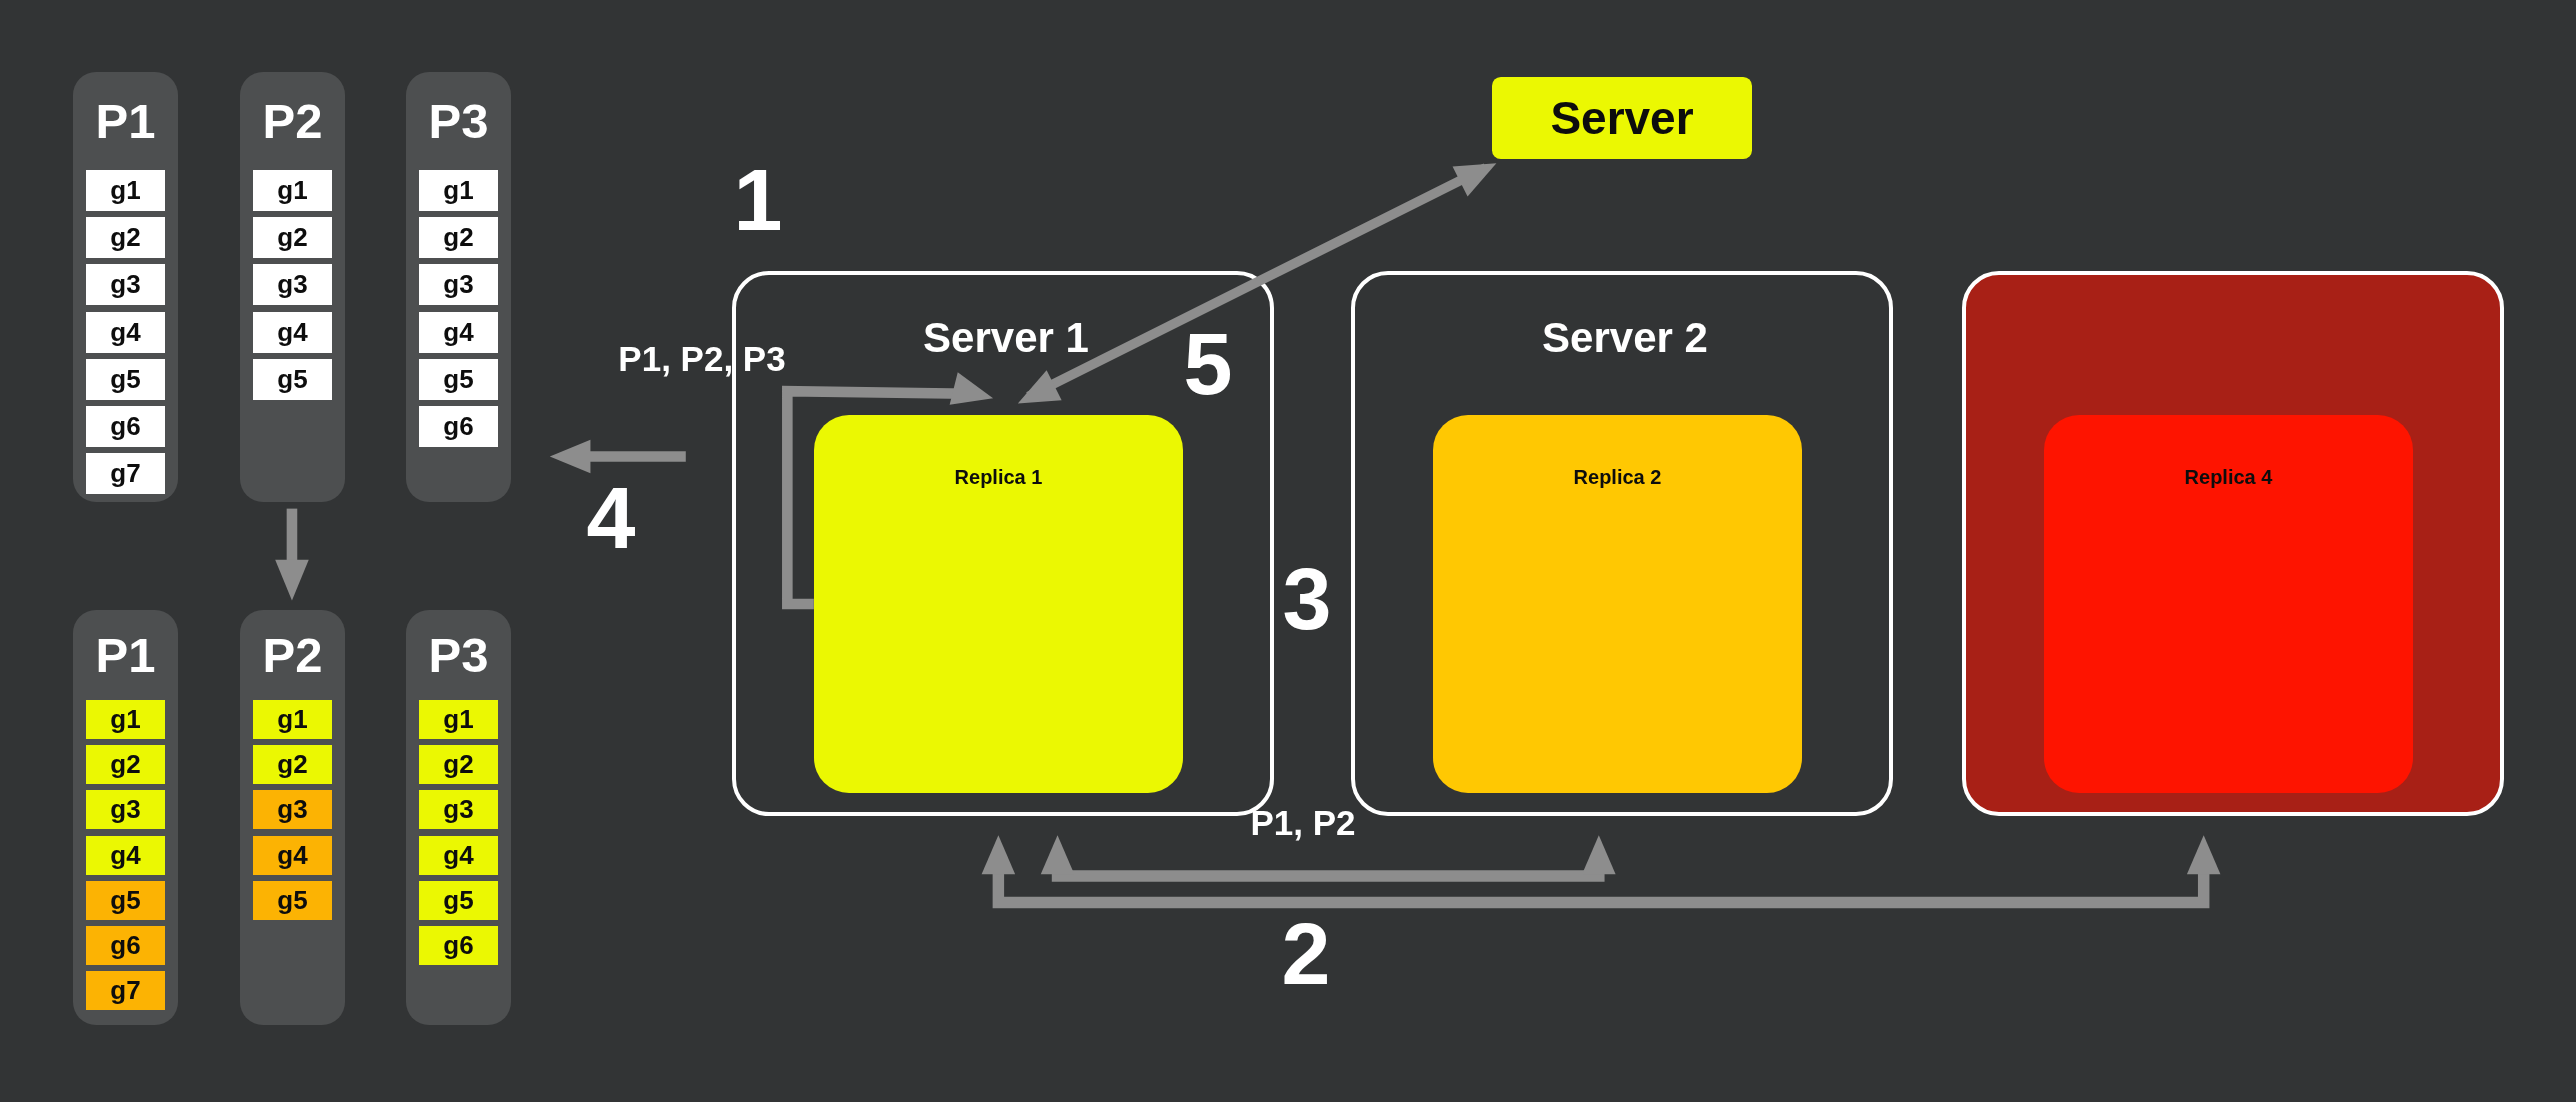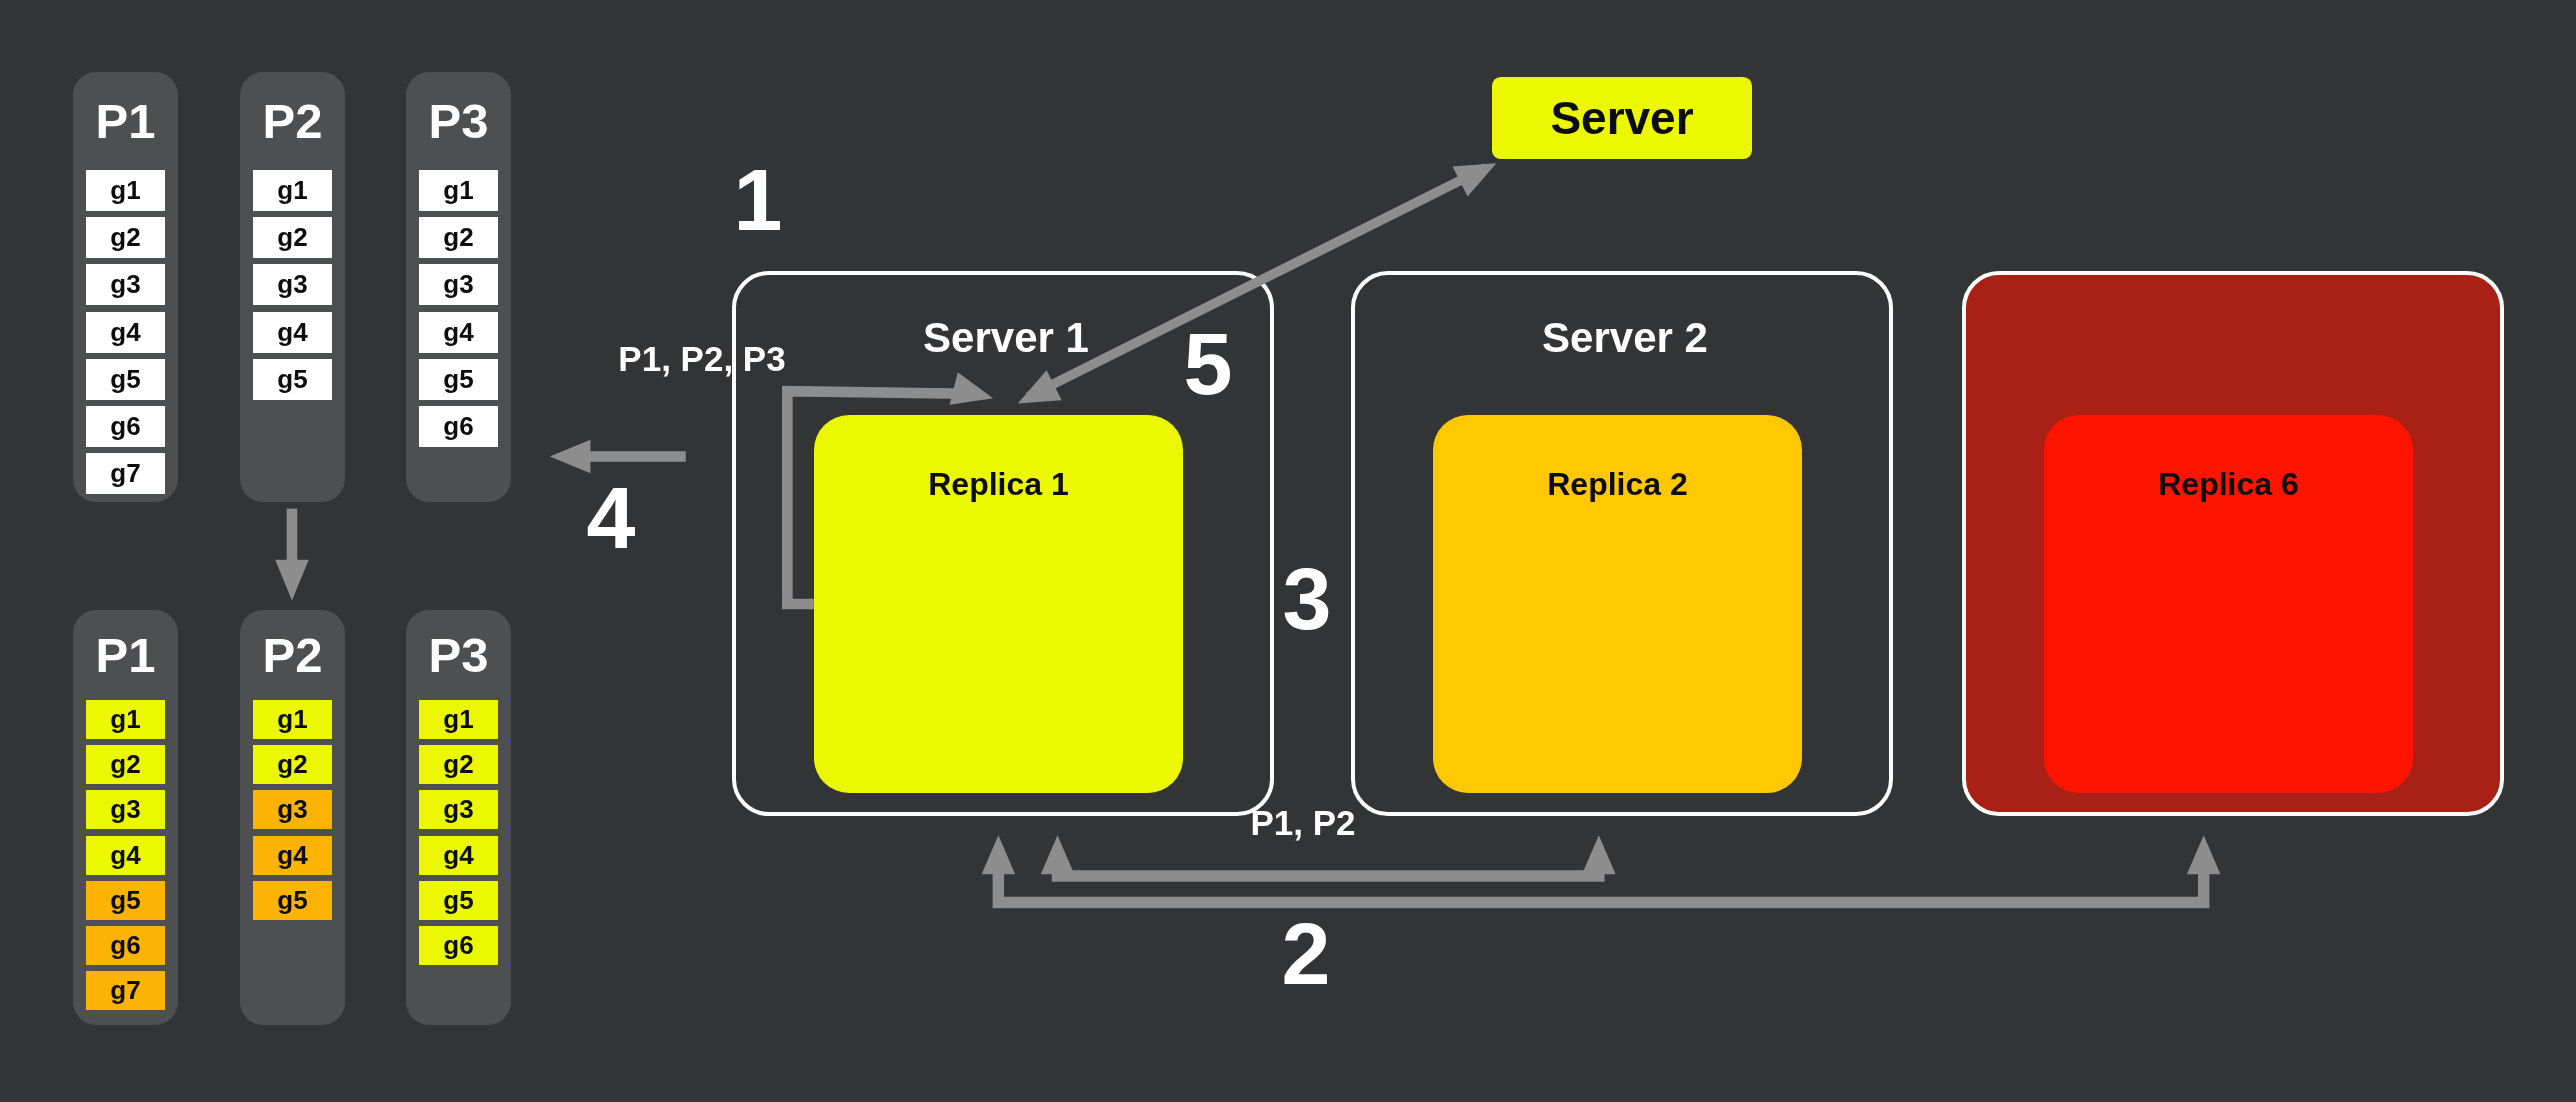--- a/index.html
+++ b/index.html
@@ -26,21 +26,21 @@
   .cell[data-color="orange"]{background:var(--orange);}
 
   
   .client{position:absolute;left:1492px;top:77px;width:260px;height:82px;background:var(--yellow);
           border-radius:8.8px;display:flex;align-items:center;justify-content:center;
           font-size:46px;color:var(--text-black);}
   .server{position:absolute;top:271px;width:542px;height:545px;border:4.4px solid #fff;
           border-radius:37px;box-sizing:border-box;}
   .server-label{margin-top:39px;text-align:center;color:var(--text-white);font-size:42px;padding-left:6px;}
   .replica{position:absolute;left:78px;top:140px;width:369px;height:378px;border-radius:35px;}
-  .replica-label{padding-top:51px;text-align:center;font-size:32px;color:var(--text-black);}
+  .replica-label{padding-top:51px;text-align:center;font-size:20px;color:var(--text-black);}
   #server1{left:732px;} #server2{left:1351px;} #server3{left:1962px;background:var(--dark-red);}
   .r1{background:var(--yellow);} .r2{background:var(--amber);} .r3{background:var(--red);}
 
   
   .bignum{position:absolute;transform:translate(-50%,-50%);color:var(--text-white);
           font-size:88px;line-height:1;}
   .lbl{position:absolute;transform:translate(-50%,-50%);color:var(--text-white);
        font-size:35px;white-space:nowrap;}
   .query{position:absolute;left:800px;top:177px;color:var(--text-white);font-size:37px;white-space:nowrap;}
 
@@ -125,21 +125,21 @@
     </div>
   </div>
   <div class="server" id="server2">
     <div class="server-label">Server 2</div>
     <div class="replica r2">
       <div class="replica-label">Replica 2</div>
     </div>
   </div>
   <div class="server" id="server3">
     <div class="replica r3">
-      <div class="replica-label">Replica 6</div>
+      <div class="replica-label">Replica 4</div>
     </div>
   </div>
 
   <div class="bignum" style="left:758px;top:200px">1</div>
   <div class="bignum" style="left:1306px;top:954px">2</div>
   <div class="bignum" style="left:1307px;top:599px">3</div>
   <div class="bignum" style="left:611px;top:518px">4</div>
   <div class="bignum" style="left:1208px;top:364px">5</div>
 
   <div class="lbl" style="left:702px;top:359px">P1, P2, P3</div>

